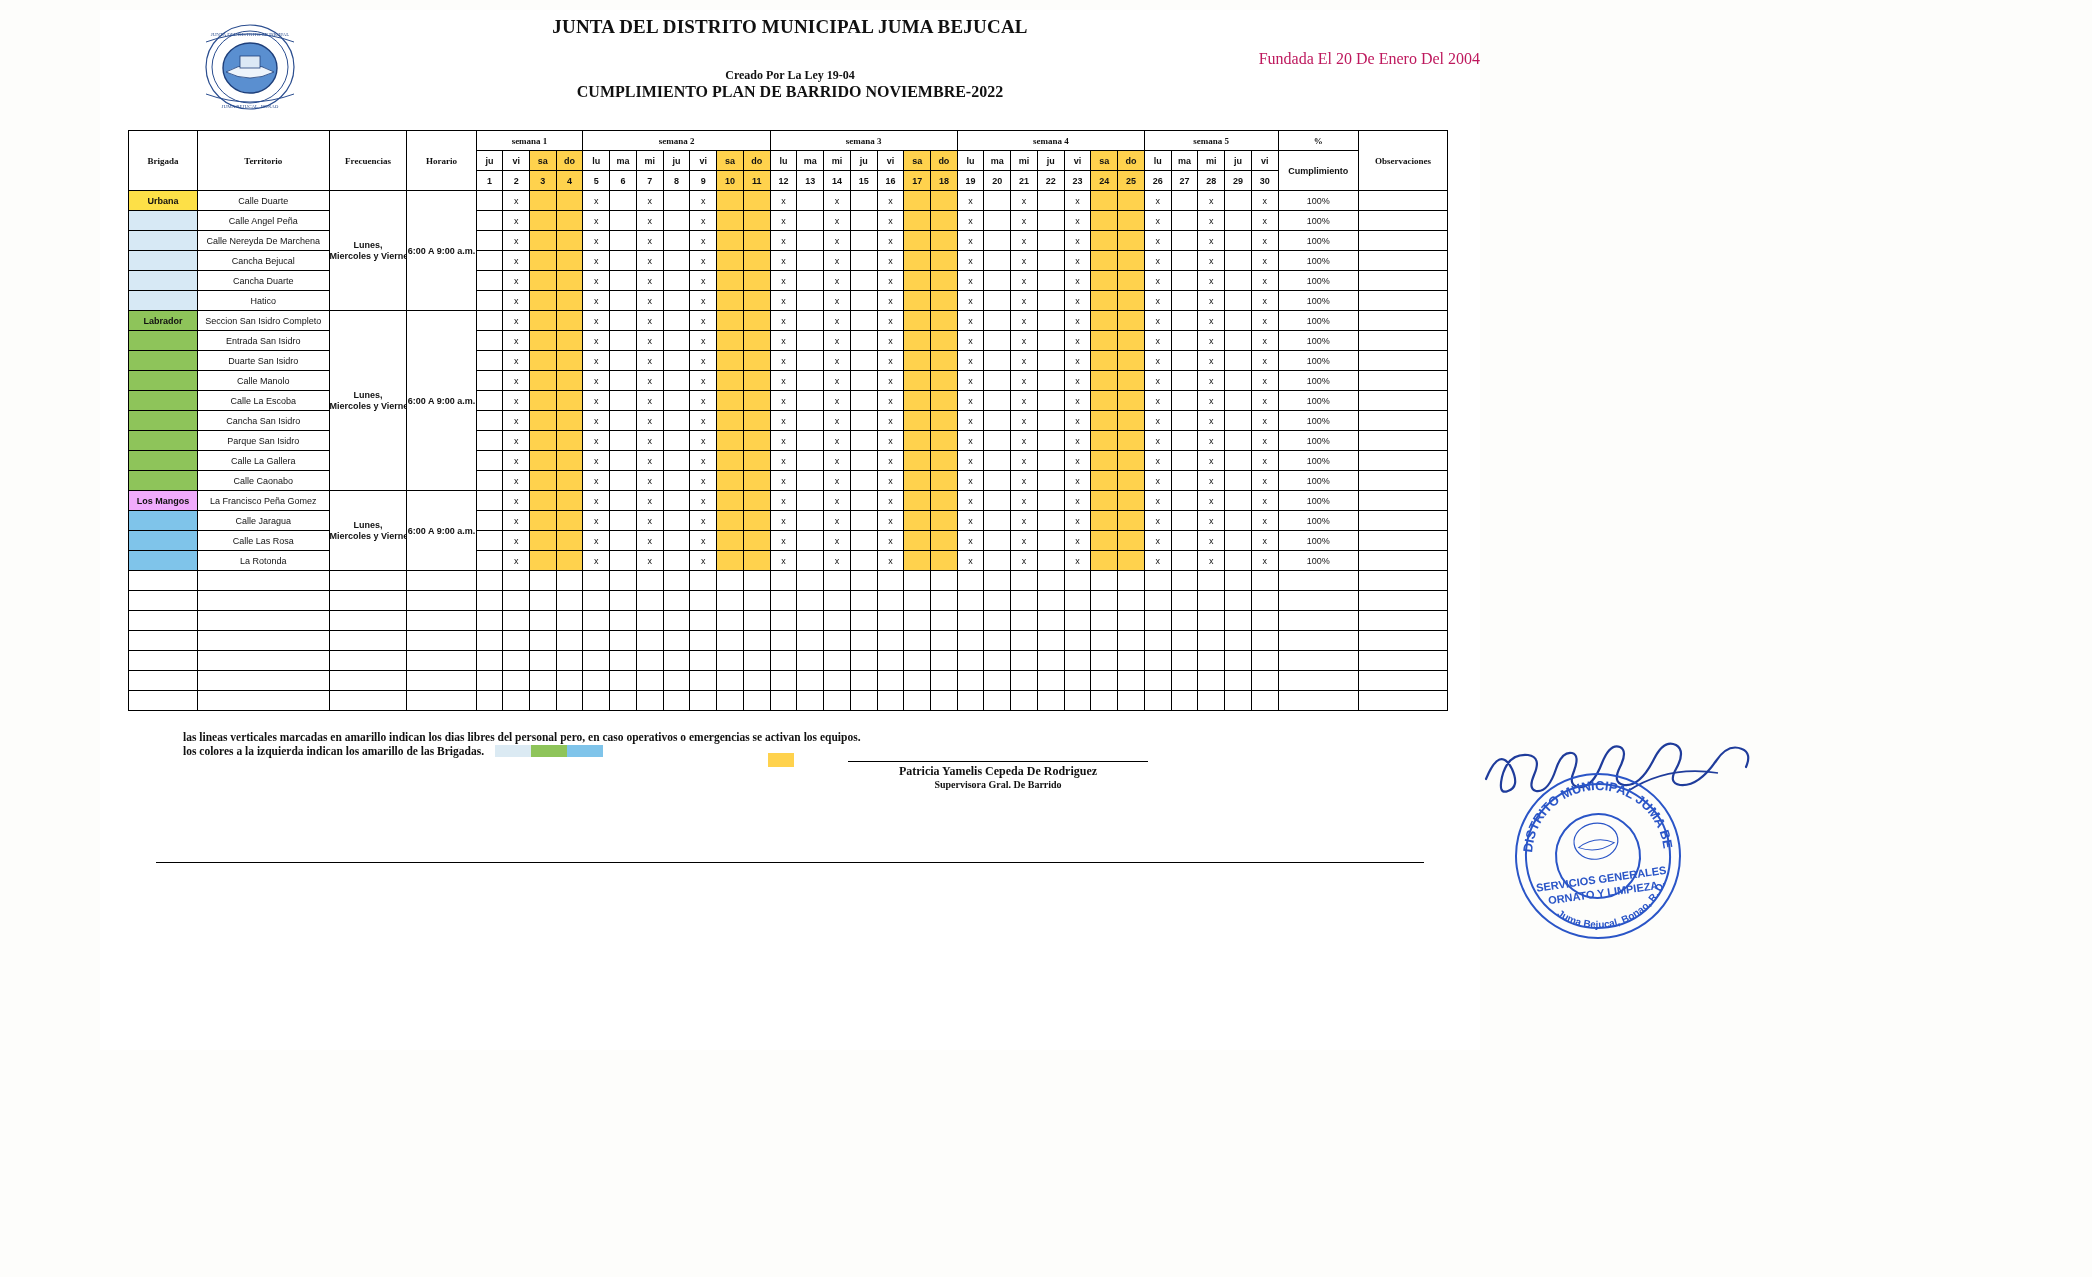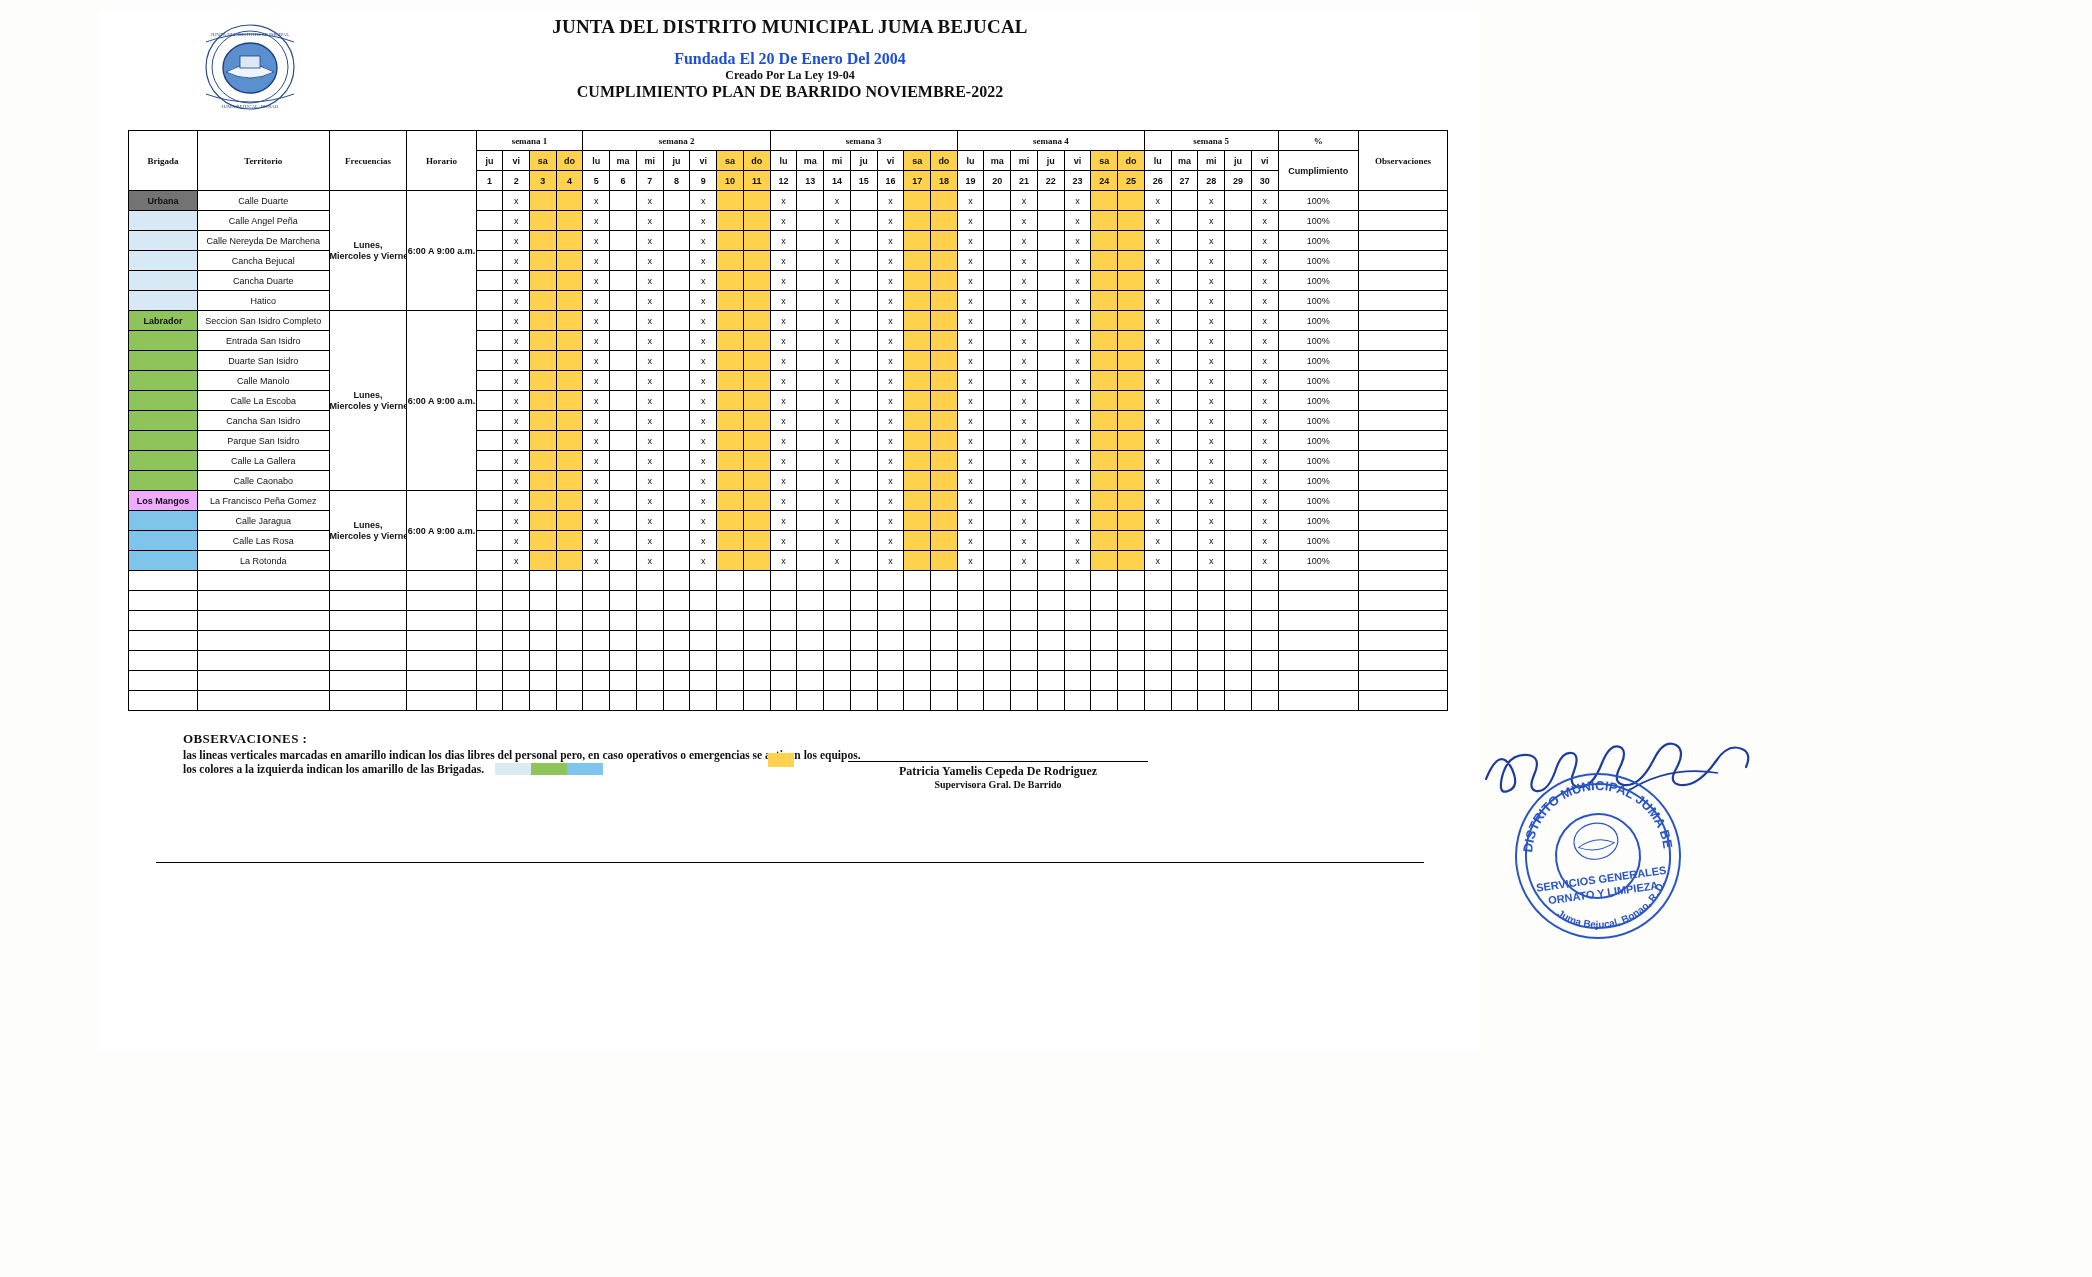--- a/index.html
+++ b/index.html
@@ -23,21 +23,21 @@
     height:120px;
   }
   .logo{
     position:absolute;left:80px;top:10px;width:140px;height:95px;
   }
   .titles{
     text-align:center;
     padding-top:6px;
   }
   .t1{font-size:19px;font-weight:bold;letter-spacing:.2px;color:#111;}
-  .t2{font-size:16px;font-weight:bold;margin-top:12px;color:#1d4ed8;}
+  .t2{font-size:16px;font-weight:normal;margin-top:12px;color:#be185d;text-align:right;}
   .t3{font-size:12px;font-weight:bold;color:#111;}
   .t4{font-size:16px;font-weight:bold;color:#111;}
 
   
   .tblwrap{padding:0 28px;}
   table.main{
     border-collapse:collapse;
     font-family:"Liberation Sans", sans-serif;
     table-layout:fixed;
     width:1320px;
@@ -244,21 +244,21 @@
             <th class="dnum yel">25</th>
             <th class="dnum">26</th>
             <th class="dnum">27</th>
             <th class="dnum">28</th>
             <th class="dnum">29</th>
             <th class="dnum">30</th>
           </tr>
       </thead>
       <tbody id="tbody">
           <tr>
-            <td class="brig" style="background: #737373;">Urbana</td>
+            <td class="brig" style="background: #fde047;">Urbana</td>
             <td class="terr">Calle Duarte</td>
             <td class="freq" rowspan="6">Lunes,<br>Miercoles y Viernes</td>
             <td class="hora" rowspan="6">6:00 A 9:00 a.m.</td>
             <td class="mark"></td>
             <td class="mark">x</td>
             <td class="mark yel"></td>
             <td class="mark yel"></td>
             <td class="mark">x</td>
             <td class="mark"></td>
             <td class="mark">x</td>
@@ -1204,21 +1204,20 @@
             <td>&nbsp;</td>
             <td>&nbsp;</td>
             <td>&nbsp;</td>
             <td>&nbsp;</td>
           </tr>
         </tbody>
     </table>
   </div>
 
   <div class="notes">
-    <div class="title">OBSERVACIONES :</div>
     <p>las lineas verticales marcadas en amarillo indican los dias  libres del personal pero, en caso operativos o emergencias se activan los equipos.</p>
     <p>
       <span>los colores a la izquierda indican los amarillo de las Brigadas.</span>
       <span class="legend-colors">
         <span class="sw sw-lb"></span><span class="sw sw-g"></span><span class="sw sw-b"></span>
       </span>
     </p>
     <div class="yellowbox"></div>
 
     <div class="sig">

